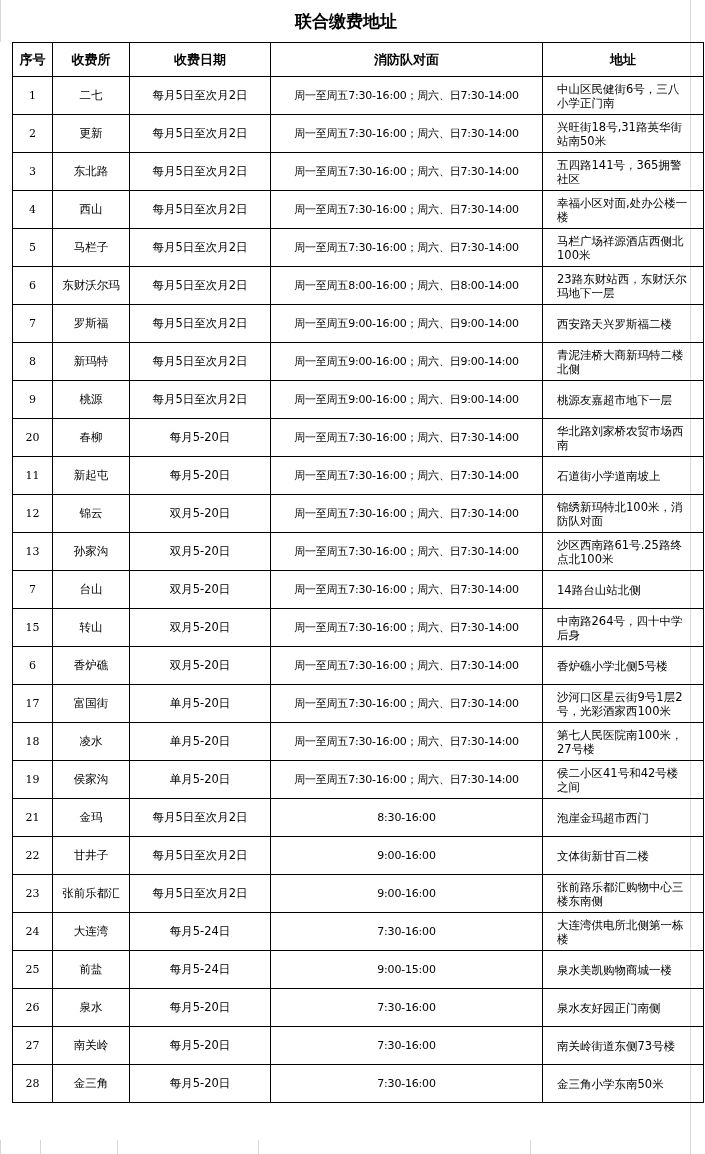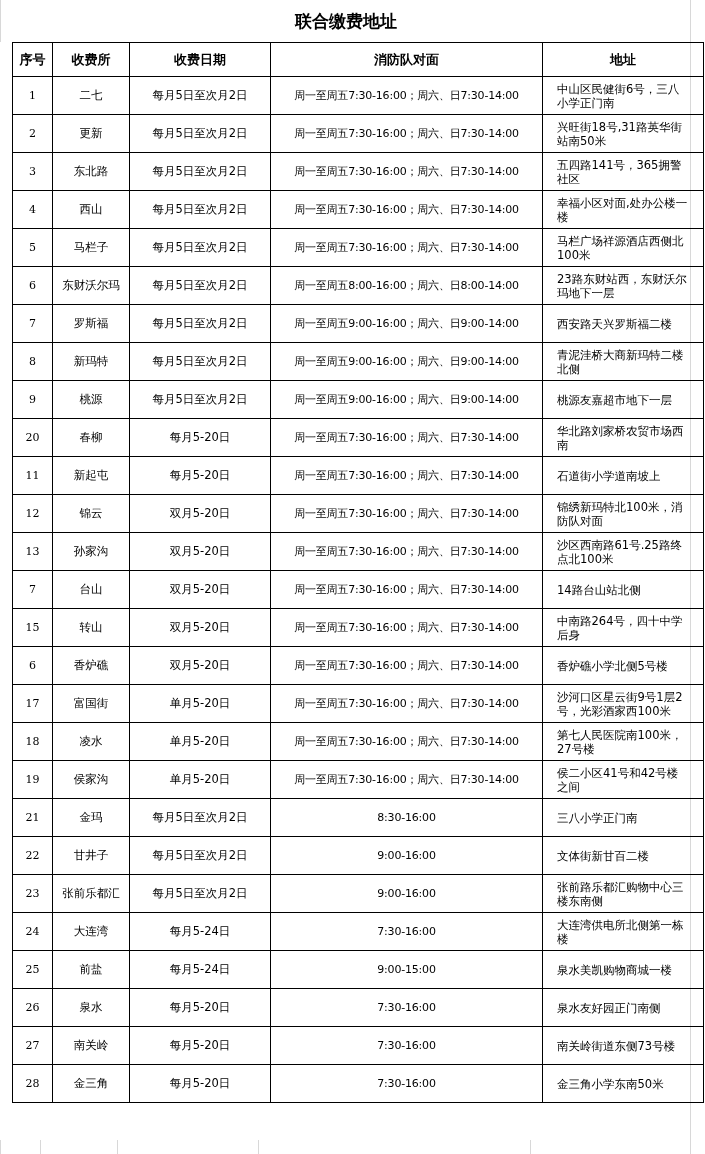--- a/index.html
+++ b/index.html
@@ -178,21 +178,21 @@
           <td>侯家沟</td>
           <td>单月5-20日</td>
           <td class="time">周一至周五7:30-16:00；周六、日7:30-14:00</td>
           <td class="addr">侯二小区41号和42号楼之间</td>
         </tr>
         <tr>
           <td class="num">21</td>
           <td>金玛</td>
           <td>每月5日至次月2日</td>
           <td class="time">8:30-16:00</td>
-          <td class="addr">三八小学正门南</td>
+          <td class="addr">泡崖金玛超市西门</td>
         </tr>
         <tr>
           <td class="num">22</td>
           <td>甘井子</td>
           <td>每月5日至次月2日</td>
           <td class="time">9:00-16:00</td>
           <td class="addr">文体街新甘百二楼</td>
         </tr>
         <tr>
           <td class="num">23</td>

